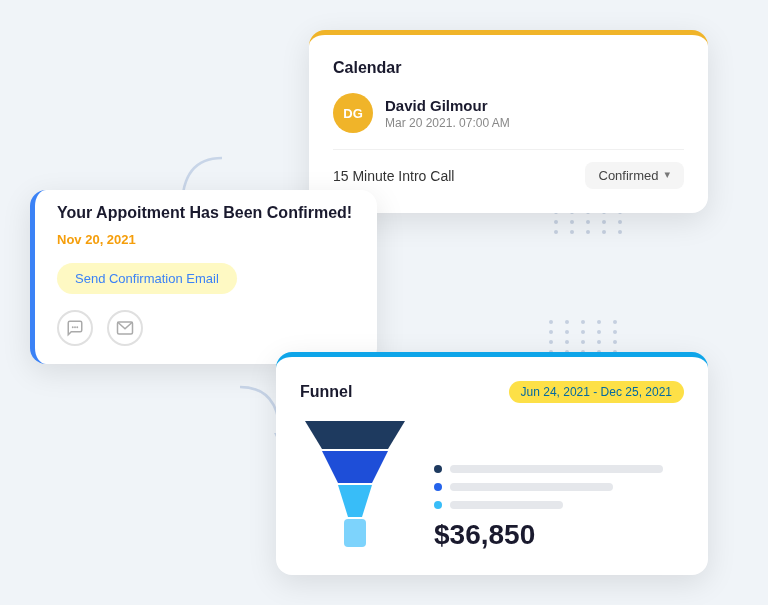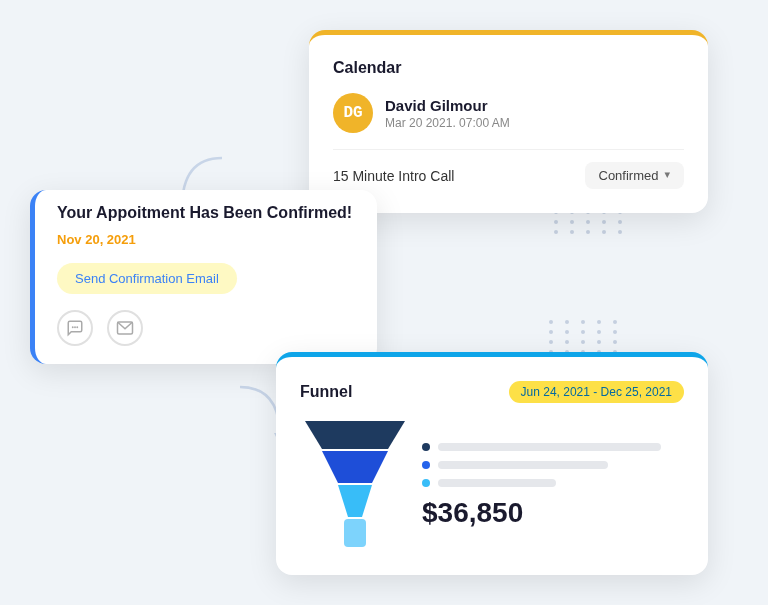--- a/index.html
+++ b/index.html
@@ -63,24 +63,23 @@
       margin-bottom: 16px;
     }
     .avatar {
       width: 40px;
       height: 40px;
       border-radius: 50%;
       background: #f0b429;
       display: flex;
       align-items: center;
       justify-content: center;
-      font-size: 16px;
+      font-size: 13px;
       font-weight: 700;
       color: #fff;
-      font-family: Liberation Mono, monospace;
     }
     .user-info .user-name {
       font-size: 15px;
       font-weight: 700;
       color: #1a1a2e;
     }
     .user-info .user-date {
       font-size: 12px;
       color: #888;
       margin-top: 2px;
@@ -188,22 +187,22 @@
     .date-range-badge {
       background: #fde047;
       color: #0369a1;
       border-radius: 20px;
       padding: 4px 12px;
       font-size: 12px;
       font-weight: 500;
     }
     .funnel-body {
       display: flex;
-      align-items: center;
-      gap: 12px;
+      align-items: flex-end;
+      gap: 24px;
     }
     .funnel-right {
       flex: 1;
     }
     .funnel-bar-row {
       display: flex;
       align-items: center;
       gap: 8px;
       margin-bottom: 10px;
     }

